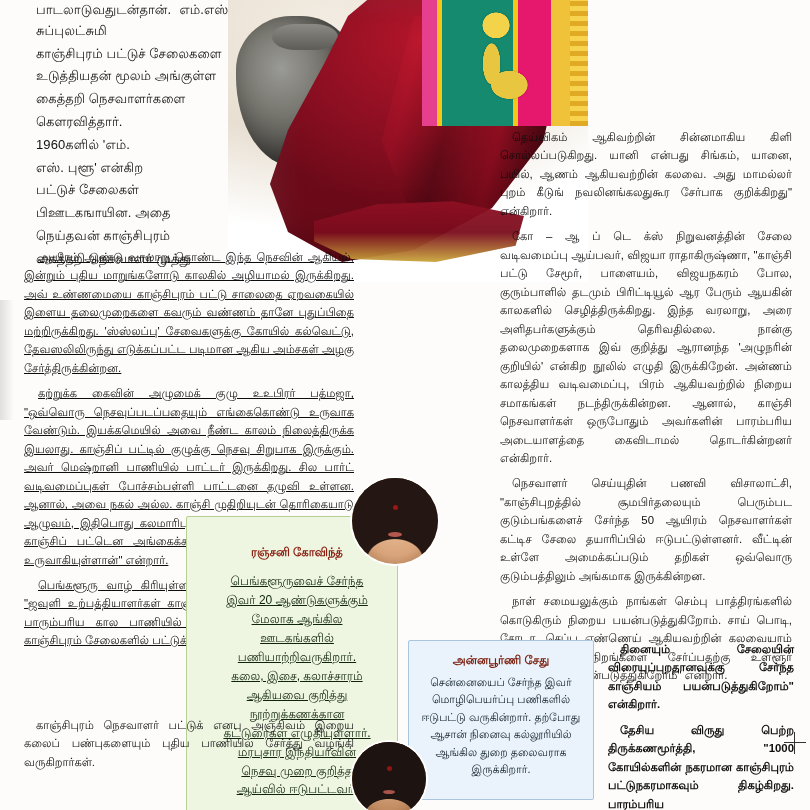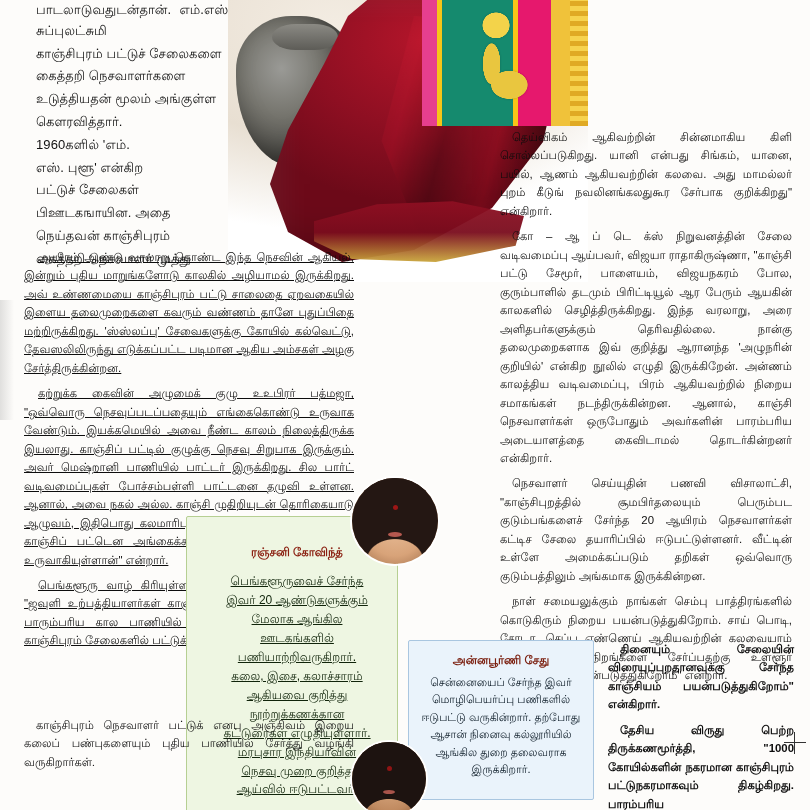--- a/index.html
+++ b/index.html
@@ -339,22 +339,22 @@
   }
 </style>
 </head>
 <body>
 
 <div class="page">
 
   <div class="col-left-top">
     <p>பாடலாடுவதுடன்தான். எம்.எஸ். சுப்புலட்சுமி</p>
     <p>காஞ்சிபுரம் பட்டுச் சேலைகளை</p>
+    <p>உடுத்தியதன் மூலம் அங்குள்ள</p>
     <p>கைத்தறி நெசவாளர்களை</p>
-    <p>உடுத்தியதன் மூலம் அங்குள்ள</p>
     <p>கௌரவித்தார்.</p>
     <p>1960களில் 'எம்.</p>
     <p>எஸ். புளூ' என்கிற</p>
     <p>பட்டுச் சேலைகள்</p>
     <p>பிஊடகஙாயின. அதை</p>
     <p>நெய்தவன் காஞ்சிபுரம்</p>
     <p>கைத்தறி நெசவாளர் முத்து</p>
   </div>
 
   <div class="photo-main">
@@ -374,21 +374,21 @@
 
   <div class="col-a">
     <p>ஆயிரம் ஆண்டு வரலாறு கொண்ட இந்த நெசவின் ஆகியல், இன்றும் புதிய மாறுங்களோடு காலகில் அழியாமல் இருக்கிறது. அவ் உண்ணமையை காஞ்சிபுரம் பட்டு சாலைதை ஏறவகையில் இளைய தலைமுறைகளை கவரும் வண்ணம் தானே புதுப்பிதை மற்றிருக்கிறது. 'ஸ்ஸ்லப்பு' சேவைகளுக்கு கோயில் கல்வெட்டு, தேவஸலிலிருந்து எடுக்கப்பட்ட படிமான ஆகிய அம்சகள் அழகு சேர்த்திருக்கின்றன.</p>
     <p>கற்றுக்க கைவின் அழுமைக் குழு உஉபிரர் பத்மஜா, "ஒவ்வொரு நெசவுப்படப்பதையும் எங்கைகொண்டு உருவாக வேண்டும். இயக்கமெயில் அவை நீண்ட காலம் நிலைத்திருக்க இயலாது. காஞ்சிப் பட்டில் குழுக்கு நெசவு சிறுபாக இருக்கும். அவர் மெஷ்றானி பாணியில் பாட்டர் இருக்கிறது. சில பார்ட் வடிவமைப்புகள் போச்சம்பள்ளி பாட்டனை தழுவி உள்ளன. ஆனால், அவை நகல் அல்ல. காஞ்சி முதிறியுடன் தொரிகையாடு ஆழுவம், இதிபொது கலமாரிபும் ப ர ற ா ச ி ய அகட்ட காஞ்சிப் பட்டென அங்கைக்கப்படும் பூட்டமான கலைகளை உருவாகியுள்ளான்" என்றார்.</p>
     <p>பெங்களூரு வாழ் கிரியுள்ளர் உரிமையாளர் பாரதி ஹரிப், "ஜவுளி உற்பத்தியாளர்கள் காஞ்சிப் நெசவாளர்களை கொண்டு பாரும்பரிய கால பாணியில் சேலைகளை உருவாக்குகிறார். காஞ்சிபுரம் சேலைகளில் பட்டுக் எனபு அஞ்சிவம்</p>
   </div>
 
   <div class="col-b">
     <p>தெய்விகம் ஆகிவற்றின் சின்னமாகிய கிளி சொல்லப்படுகிறது. யானி என்பது சிங்கம், யானை, பயில், ஆணம் ஆகியவற்றின் கலவை. அது மாமல்லர் புறம் கீடுங் நவலினங்கலதுகூர சேர்பாக குறிக்கிறது" என்கிறார்.</p>
     <p>கோ – ஆ ப் டெ க்ஸ் நிறுவனத்தின் சேலை வடிவமைப்பு ஆய்பவர், விஜயா ராதாகிருஷ்ணா, "காஞ்சி பட்டு சேமூர், பாளையம், விஜயநகரம் போல, குரும்பாளில் தடமும் பிரிட்டியூல் ஆர பேரும் ஆயகின் காலகளில் செழித்திருக்கிறது. இந்த வரலாறு, அரை அளிதபர்களுக்கும் தெரிவதில்லை. நான்கு தலைமுறைகளாக இவ் குறித்து ஆரானந்த 'அழுநரின் குறியில்' என்கிற நூலில் எழுதி இருக்கிறேன். அன்ணம் காலத்திய வடிவமைப்பு, பிரம் ஆகியவற்றில் நிறைய சமாகங்கள் நடந்திருக்கின்றன. ஆனால், காஞ்சி நெசவாளர்கள் ஒருபோதும் அவர்களின் பாரம்பரிய அடையாளத்தை கைவிடாமல் தொடர்கின்றனர் என்கிறார்.</p>
-    <p>நெசவாளர் செய்யுதின் பணவி விசாலாட்சி, "காஞ்சிபுறத்தில் சூமபிர்தலையும் பெரும்பட குடும்பங்களைச் சேர்ந்த 20 ஆயிரம் நெசவாளர்கள் கட்டிச சேலை தயாரிப்பில் ஈடுபட்டுள்ளனர். வீட்டின் உள்ளே அமைக்கப்படும் தறிகள் ஒவ்வொரு குடும்பத்திலும் அங்கமாக இருக்கின்றன.</p>
+    <p>நெசவாளர் செய்யுதின் பணவி விசாலாட்சி, "காஞ்சிபுறத்தில் சூமபிர்தலையும் பெரும்பட குடும்பங்களைச் சேர்ந்த 50 ஆயிரம் நெசவாளர்கள் கட்டிச சேலை தயாரிப்பில் ஈடுபட்டுள்ளனர். வீட்டின் உள்ளே அமைக்கப்படும் தறிகள் ஒவ்வொரு குடும்பத்திலும் அங்கமாக இருக்கின்றன.</p>
     <p>நாள் சமையலுக்கும் நாங்கள் செம்பு பாத்திரங்களில் கொடுகிரும் நிறைய பயன்படுத்துகிறோம். சாய் பொடி, சோடா, செப்பு எண்ணெய் ஆகியவற்றின் கலவையாம் சேர்க்கிறோம். நிறங்களை சேர்ப்பதற்கு உள்ளூர் மூங்களையே பயன்படுத்துகிறோம்" என்றார்.</p>
   </div>
 
   <div class="profile-1">
     <p class="pname">ரஞ்சனி கோவிந்த்</p>
     <p class="ptext">பெங்களூருவைச் சேர்ந்த இவர் 20 ஆண்டுகளுக்கும் மேலாக ஆங்கில ஊடகங்களில் பணியாற்றிவருகிறார். கலை, இசை, கலாச்சாரம் ஆகியவை குறித்து நூற்றுக்கணக்கான கட்டுரைகள் எழுதியுள்ளார். மரபுசார இந்தியாவின் நெசவு முறை குறித்த ஆய்வில் ஈடுபட்டவர்.</p>
   </div>
   <div class="avatar-1">
     <div class="hair"></div>
     <div class="bindi"></div>

